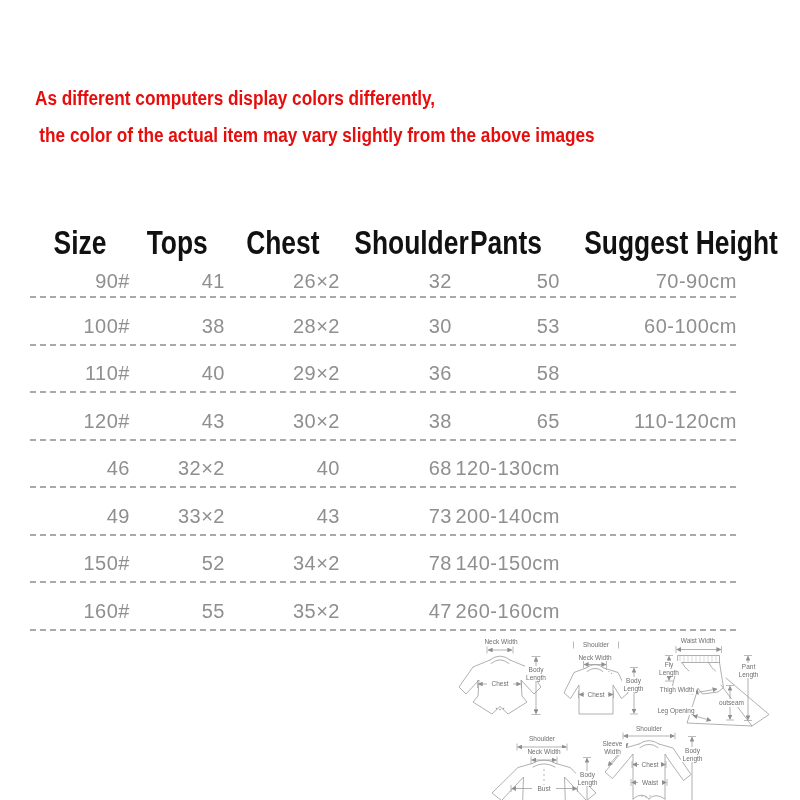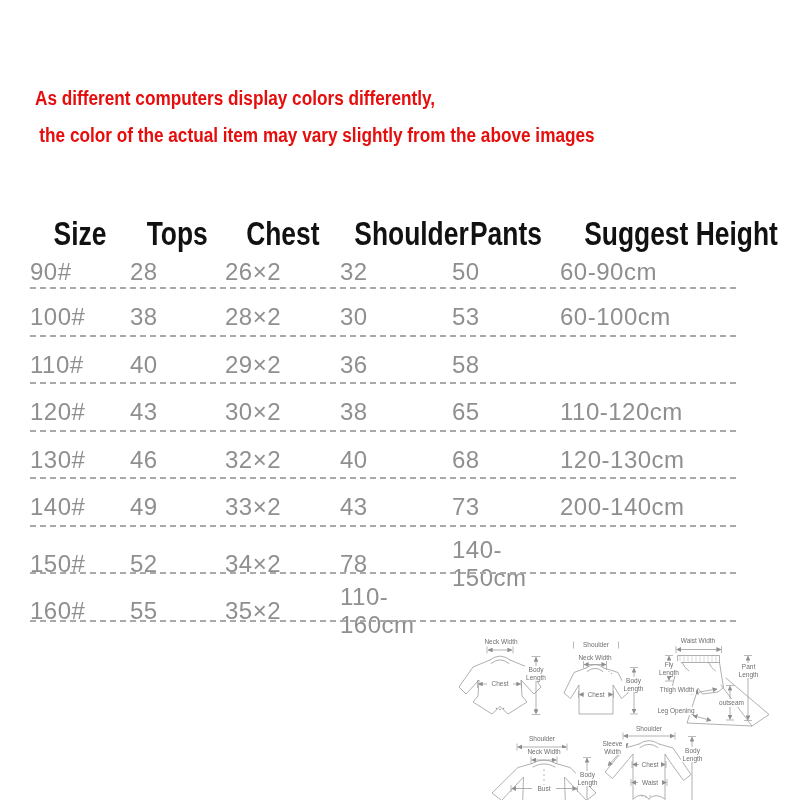--- a/index.html
+++ b/index.html
@@ -5,30 +5,30 @@
   html,body{margin:0;padding:0;background:#fff}
   .page{position:relative;width:800px;height:800px;background:#ffffff;overflow:hidden;
         font-family:"Liberation Sans",sans-serif}
 
   
   .disclaimer{position:absolute;left:35px;top:80px;font-weight:bold;font-size:20px;
               line-height:37px;transform:scaleX(.86);transform-origin:0 0;white-space:nowrap}
   .dline2{padding-left:5px}
 
   
-  .chart{position:absolute;left:30px;top:213px;width:707px}
+  .chart{position:absolute;left:30px;top:222px;width:707px}
   .thead,.tr{display:grid;grid-template-columns:100px 95px 115px 112px 108px 177px}
   .thead{height:42px;align-items:center}
   .th{text-align:center;color:#111}
   .th span{display:inline-block;font-size:33px;font-weight:bold;transform:scaleX(.8);white-space:nowrap}
   .tr{height:47.5px;box-sizing:border-box;padding-top:9px;align-items:center;position:relative}
   .tr.first{height:34px;padding-top:0}
   .tr::after{content:"";position:absolute;left:0;right:-1px;bottom:0;height:2px;
              background:repeating-linear-gradient(90deg,#a9a9a9 0 6px,transparent 6px 10px)}
-  .td{text-align:left;font-size:24px;color:#8f8f8f;letter-spacing:.5px}
+  .td{text-align:right;font-size:20px;color:#8f8f8f;letter-spacing:.5px}
 
   
   .diag{position:absolute}
   .diag svg{position:absolute;left:0;top:0;overflow:visible}
   .g{fill:none;stroke:#9c9c9c;stroke-width:.8;stroke-linejoin:round;stroke-linecap:round}
   .arrow{stroke:#8f8f8f;stroke-width:.7;fill:none}
   .tick{stroke:#9c9c9c;stroke-width:.7}
   .dot{fill:#9c9c9c}
   .dlabel{position:absolute;font-size:6.5px;line-height:1.18;color:#6e6e6e;background:#fff;text-align:center}
 
@@ -71,25 +71,25 @@
       <div class="th"><span>Size</span></div>
       <div class="th"><span>Tops</span></div>
       <div class="th"><span>Chest</span></div>
       <div class="th"><span>Shoulder</span></div>
       <div class="th"><span>Pants</span></div>
       <div class="th"><span>Suggest Height</span></div>
     </div>
 
     <div class="tr first">
       <div class="td">90#</div>
-      <div class="td">28</div>
+      <div class="td">41</div>
       <div class="td">26×2</div>
       <div class="td">32</div>
       <div class="td">50</div>
-      <div class="td">60-90cm</div>
+      <div class="td">70-90cm</div>
     </div>
     <div class="tr">
       <div class="td">100#</div>
       <div class="td">38</div>
       <div class="td">28×2</div>
       <div class="td">30</div>
       <div class="td">53</div>
       <div class="td">60-100cm</div>
     </div>
     <div class="tr">
@@ -101,47 +101,46 @@
     </div>
     <div class="tr">
       <div class="td">120#</div>
       <div class="td">43</div>
       <div class="td">30×2</div>
       <div class="td">38</div>
       <div class="td">65</div>
       <div class="td">110-120cm</div>
     </div>
     <div class="tr">
-      <div class="td">130#</div>
       <div class="td">46</div>
       <div class="td">32×2</div>
       <div class="td">40</div>
       <div class="td">68</div>
       <div class="td">120-130cm</div>
     </div>
     <div class="tr">
-      <div class="td">140#</div>
       <div class="td">49</div>
       <div class="td">33×2</div>
       <div class="td">43</div>
       <div class="td">73</div>
       <div class="td">200-140cm</div>
     </div>
     <div class="tr">
       <div class="td">150#</div>
       <div class="td">52</div>
       <div class="td">34×2</div>
       <div class="td">78</div>
       <div class="td">140-150cm</div>
     </div>
     <div class="tr">
       <div class="td">160#</div>
       <div class="td">55</div>
       <div class="td">35×2</div>
-      <div class="td">110-160cm</div>
+      <div class="td">47</div>
+      <div class="td">260-160cm</div>
     </div>
   </div>
 
   <div class="diag" id="d1">
     <svg width="100" height="86" viewBox="0 0 100 86">
       <line class="tick" x1="35" y1="9.5" x2="35" y2="16.5"></line>
       <line class="tick" x1="61" y1="9.5" x2="61" y2="16.5"></line>
       <line class="arrow" x1="36.2" y1="13" x2="59.8" y2="13" marker-start="url(#arr)" marker-end="url(#arr)"></line>
       <path class="g" d="M38,23 Q48,15 58,23"></path>
       <path class="g" d="M39,26.5 Q48,19 57,26.5"></path>

